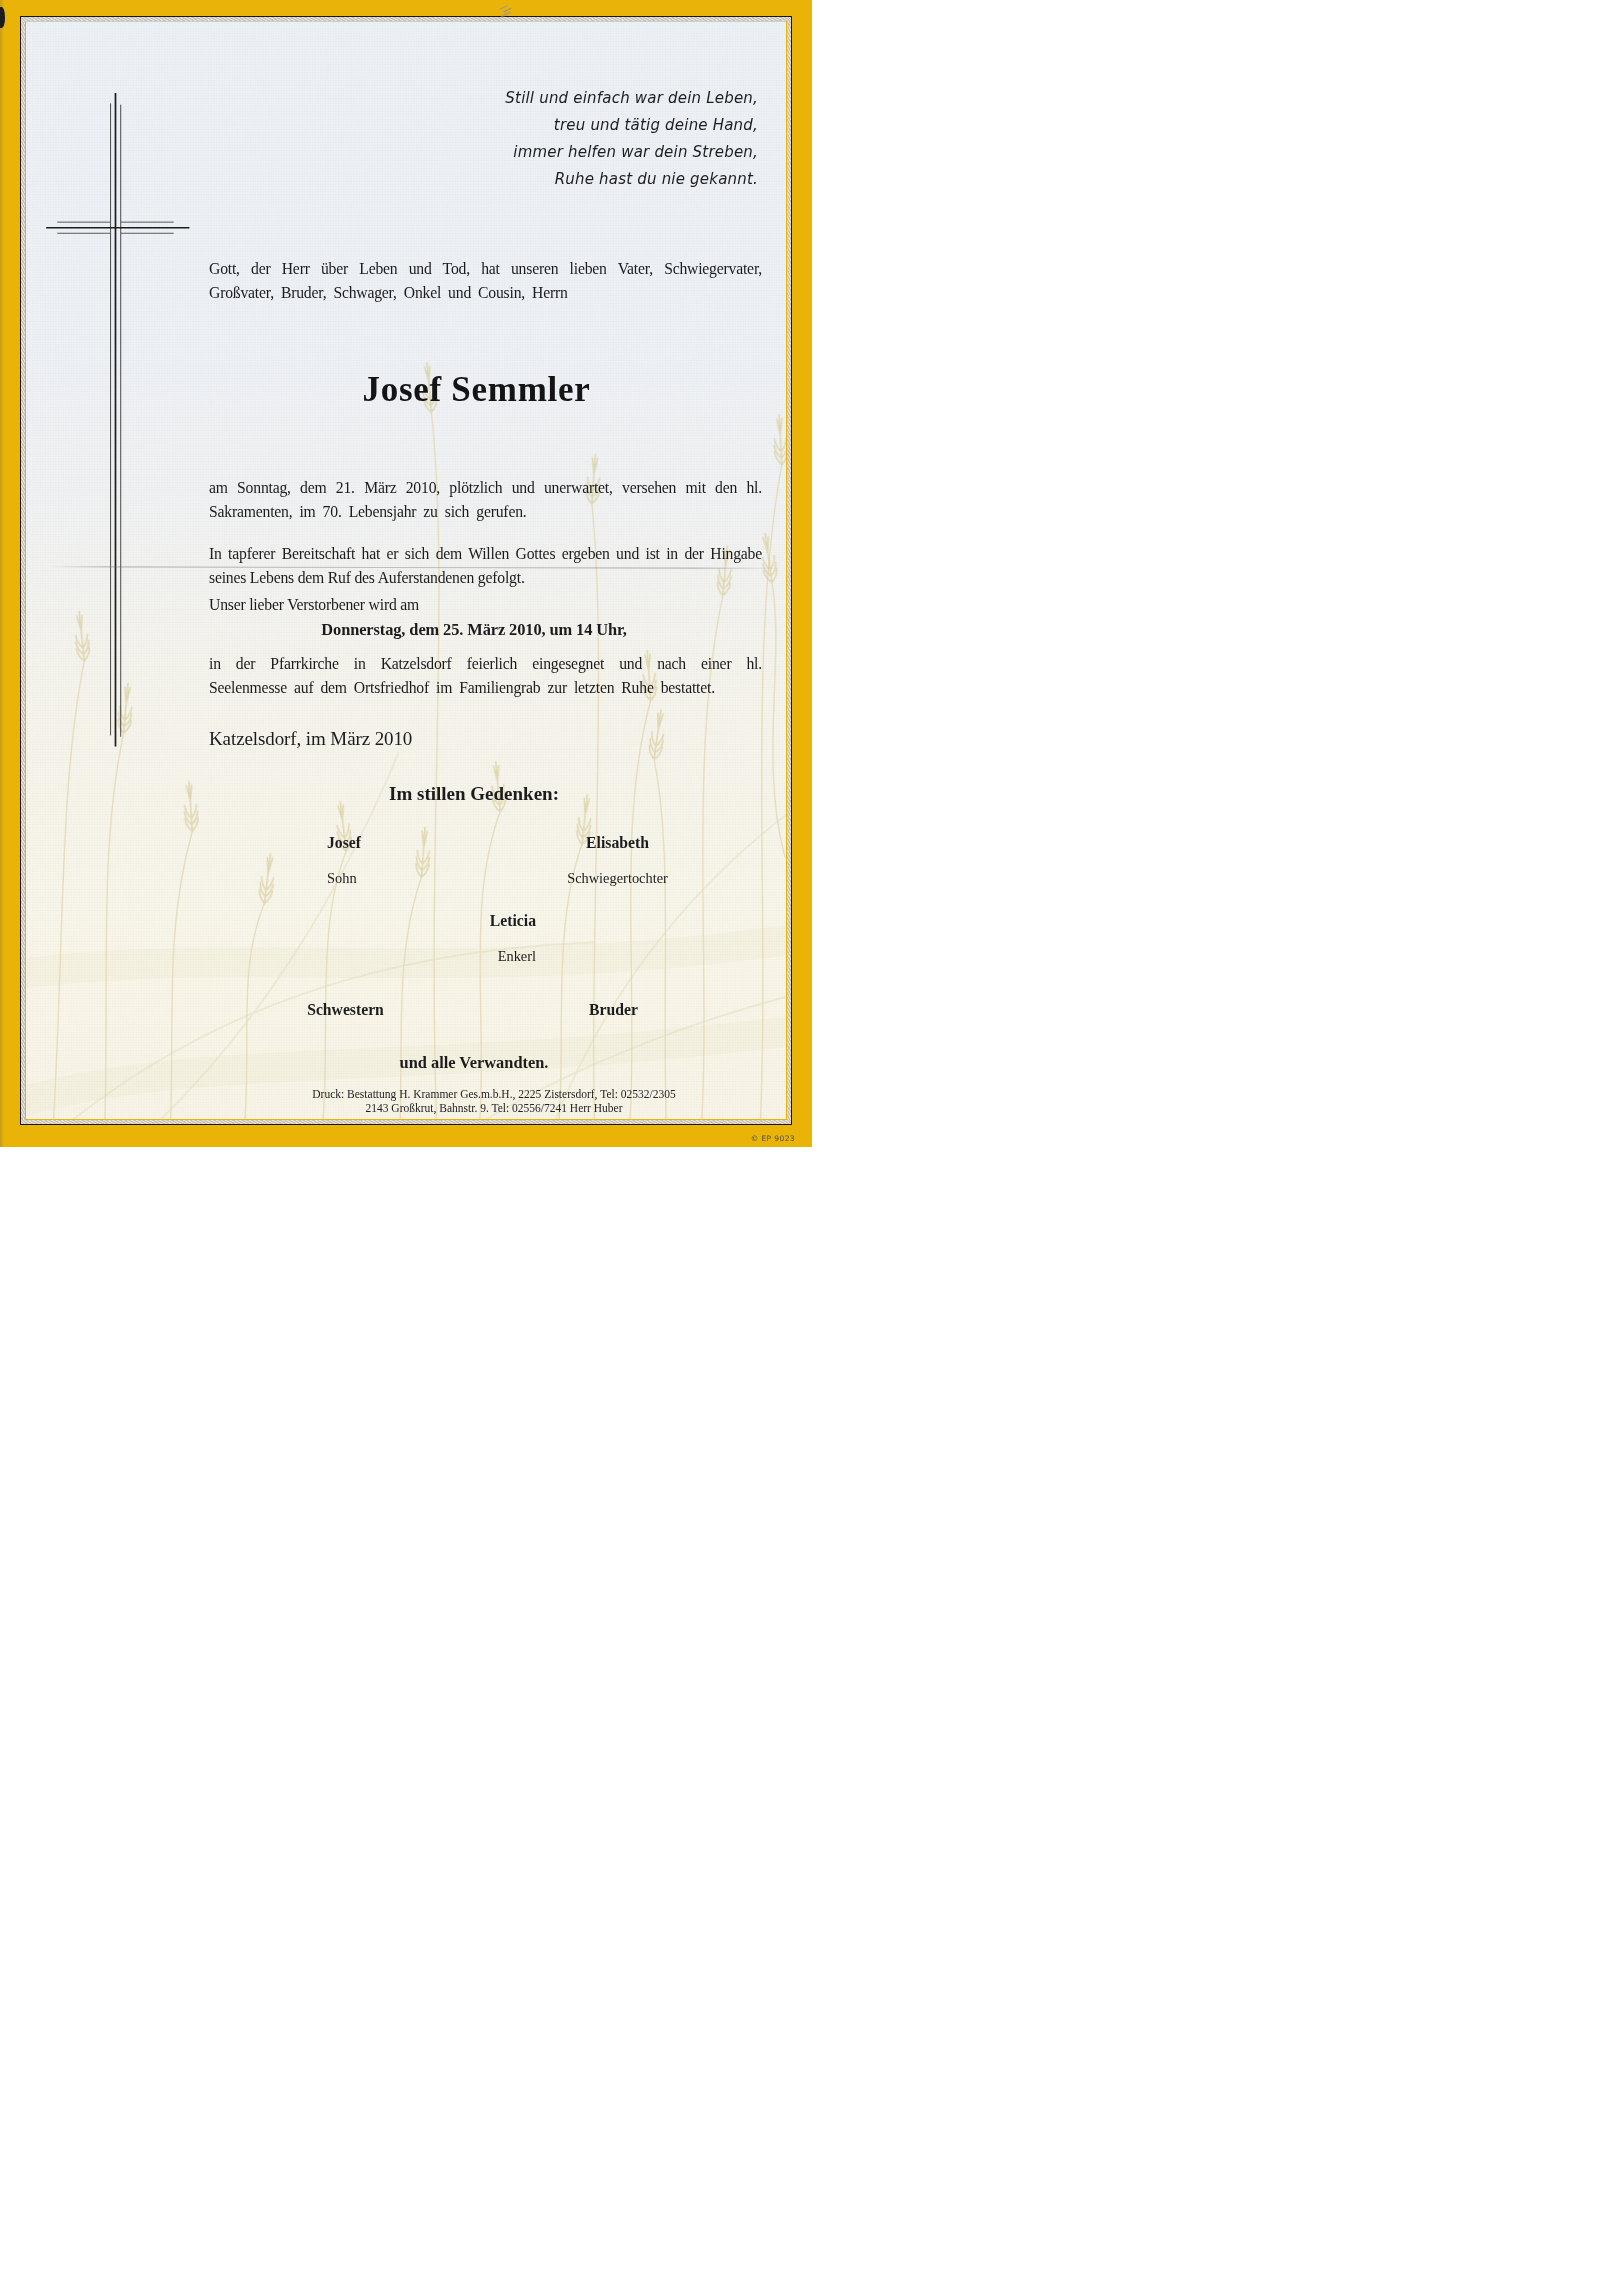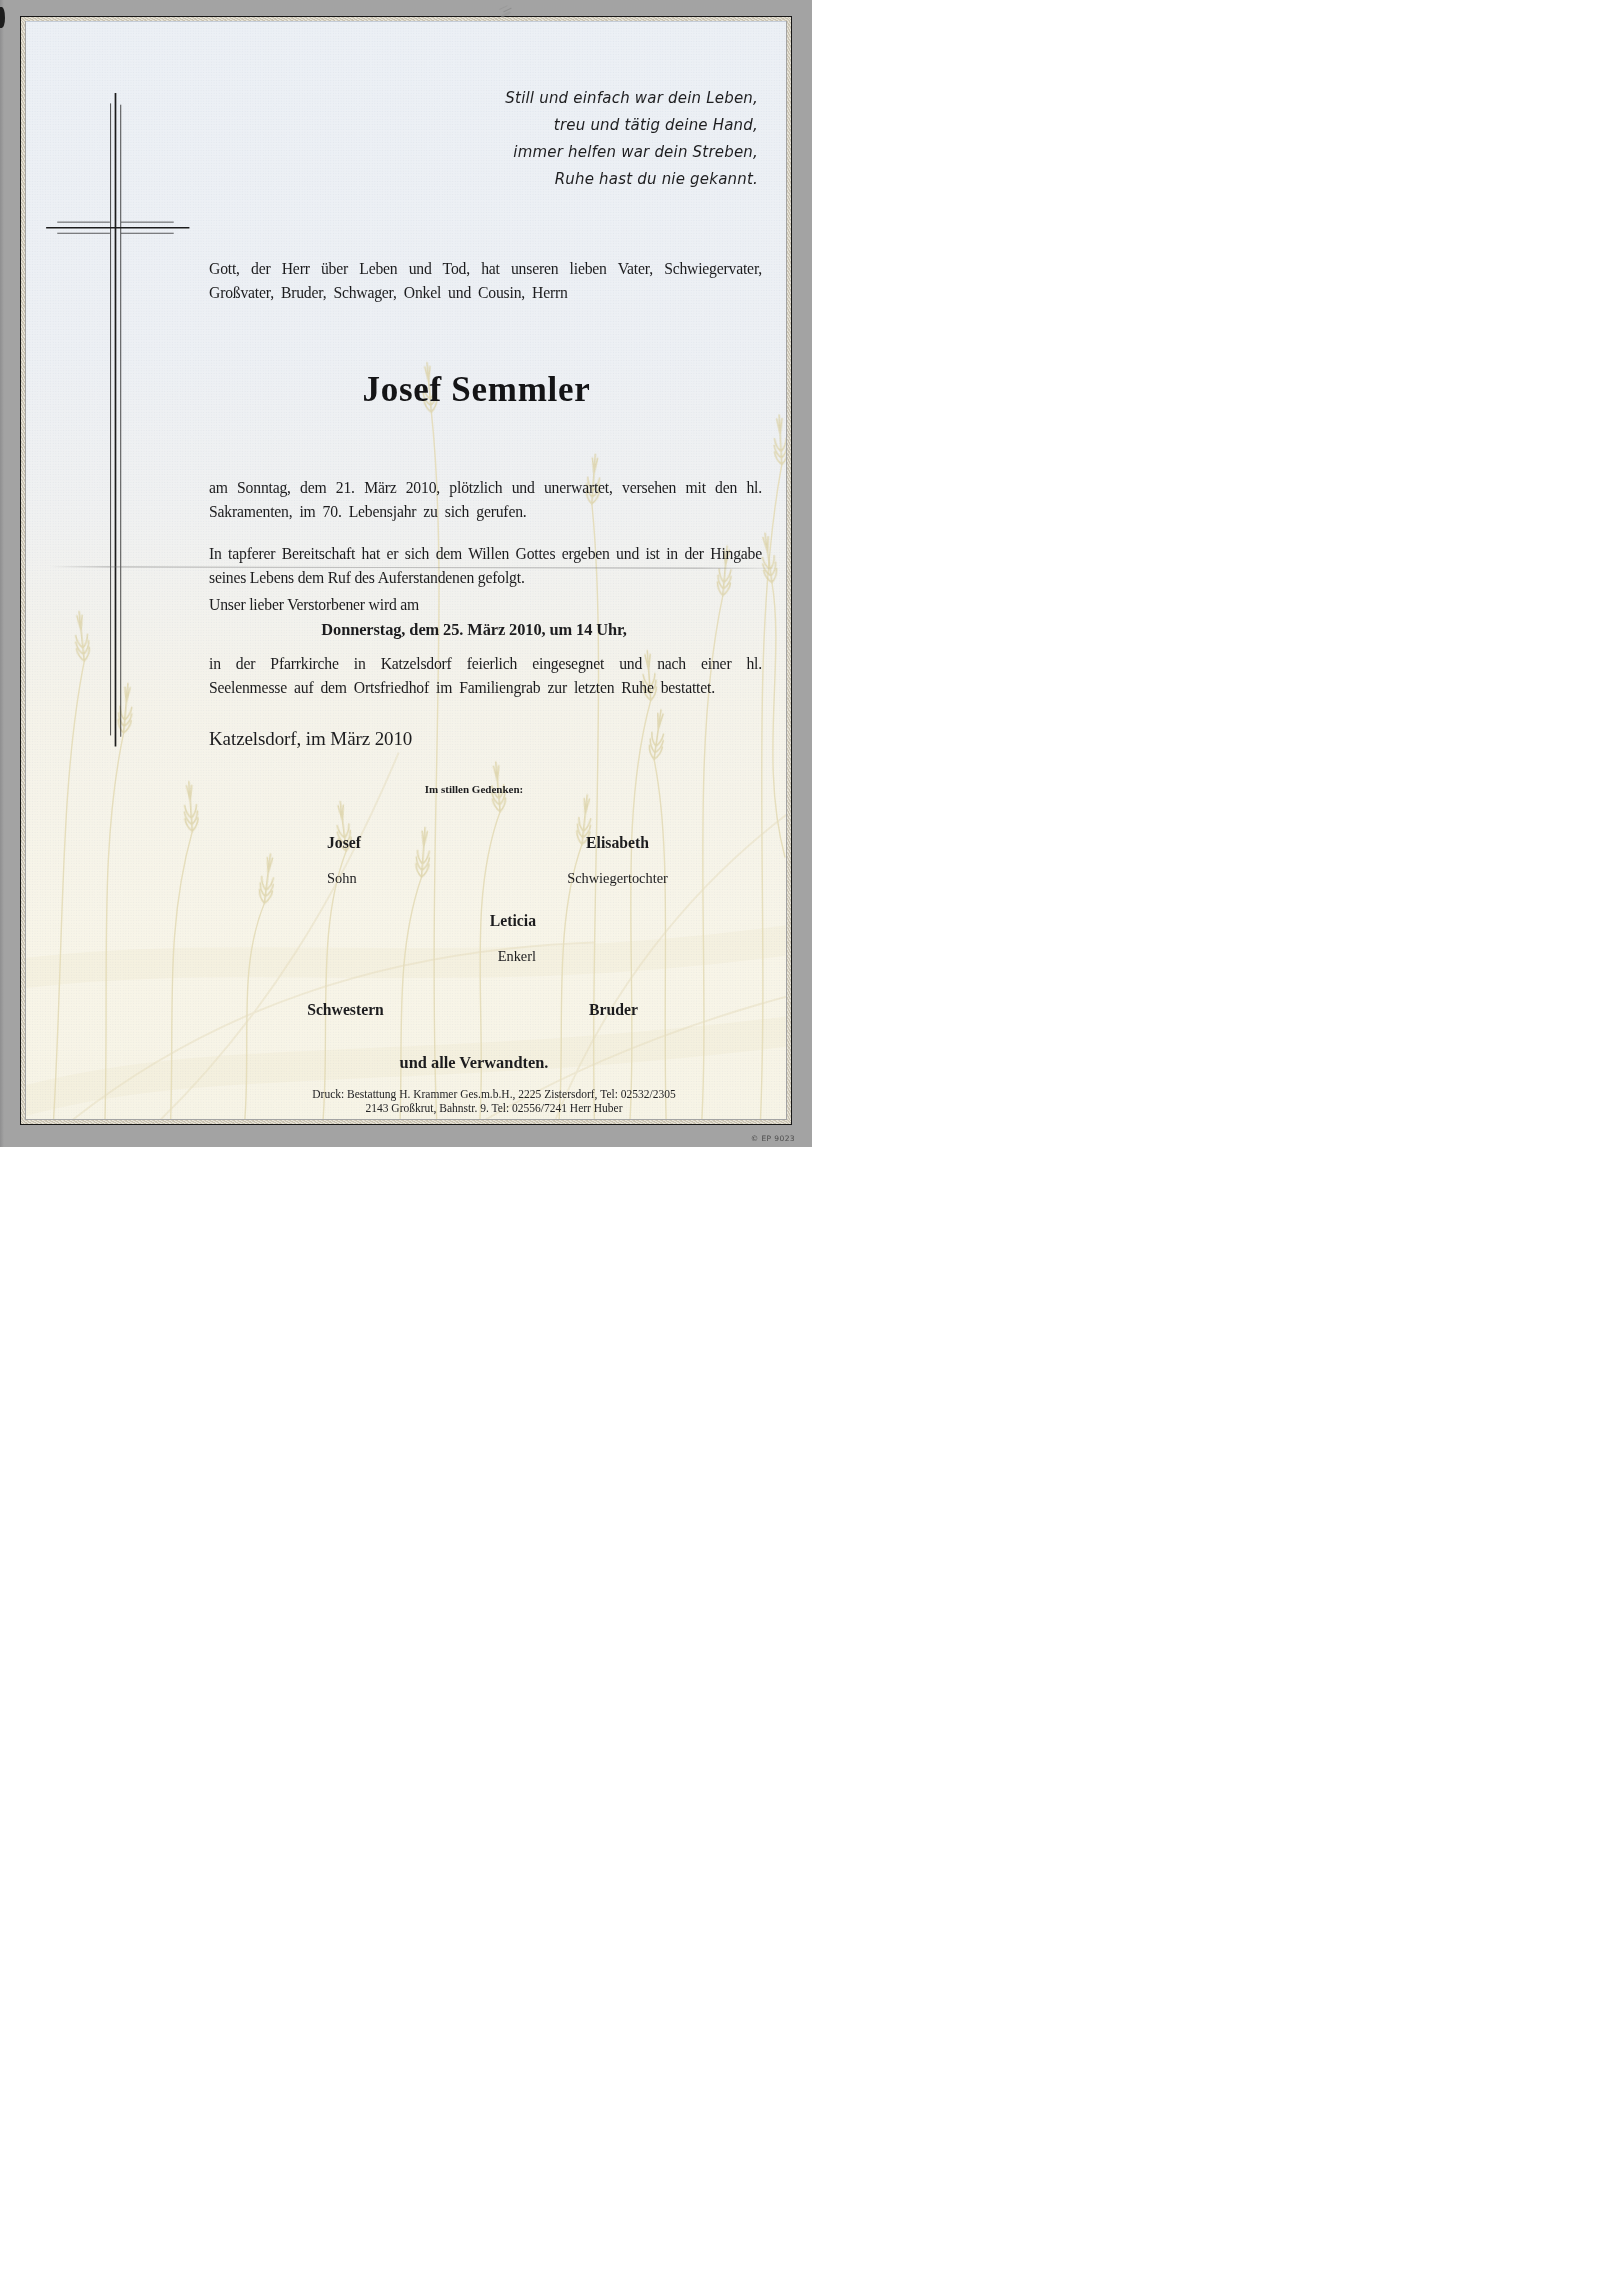--- a/index.html
+++ b/index.html
@@ -1,18 +1,18 @@
 <!DOCTYPE html>
 <html lang="de" style="font-size:10.5px"><head>
 <meta charset="utf-8">
 <style>
   html,body { margin:0; padding:0; background:#ffffff; }
   .page {
     position:relative; width:812px; height:1147px; overflow:hidden;
-    background:#a3a3a3; font-family:"Liberation Serif", serif; color:#1c1c1e;text-decoration:underline;
+    background:#eab308; font-family:"Liberation Serif", serif; color:#1c1c1e;text-decoration:underline;
     -webkit-font-smoothing:antialiased;
   }
   
   .frame {
     position:absolute; left:20px; top:15.7px; width:772px; height:1109px;
     border:1.3px solid #161616; box-sizing:border-box; z-index:1;
   }
   .frame-band {
     position:absolute; inset:0; border:4.6px solid transparent;
     border-image: repeating-linear-gradient(45deg,#c9c2b0 0 1.3px,#e7e3d7 1.3px 2.6px,#d3cec1 2.6px 3.3px) 7;
@@ -45,21 +45,21 @@
   .deceased-name {
     left:195px; width:563px; top:370px; text-align:center;
     font-size:35px; font-weight:bold; letter-spacing:0.7px; color:#141416;
   }
   .p-death { top:476px; }
   .p-faith { top:542px; }
   .p-lead  { top:593px; }
   .p-datetime { left:196px; width:556px; top:620px; text-align:center; font-weight:bold; font-size:16.4px; letter-spacing:-0.1px; }
   .p-details { top:652px; }
   .place-date { top:728px; font-size:19px; letter-spacing:-0.1px; }
-  .memorial-heading { left:196px; width:556px; top:783px; text-align:center; font-weight:bold; font-size:11px; }
+  .memorial-heading { left:196px; width:556px; top:783px; text-align:center; font-weight:bold; font-size:19px; }
   .mourner { z-index:3; position:absolute; }
   .mourner .m-name { font-weight:bold; font-size:15.7px; line-height:19.6px; }
   .mourner .m-rel  { font-size:14.4px; line-height:18.3px;margin-top:16px; }
   .m-josef   { left:327px; top:833px; text-align:left; }
   .m-elis    { left:560px; top:833px; width:115px; text-align:center; }
   .m-leticia { left:428px; top:911px; width:108px; text-align:right; }
   .m-schw    { left:293px; top:1000px; width:105px; text-align:center; }
   .m-bruder  { left:563px; top:1000px; width:101px; text-align:center; }
   .closing { left:196px; width:556px; top:1053px; text-align:center; font-weight:bold; font-size:16.4px; }
   .printer { left:216px; width:556px; top:1087px; text-align:center; font-size:11.5px; line-height:14.4px; color:#232325; }

